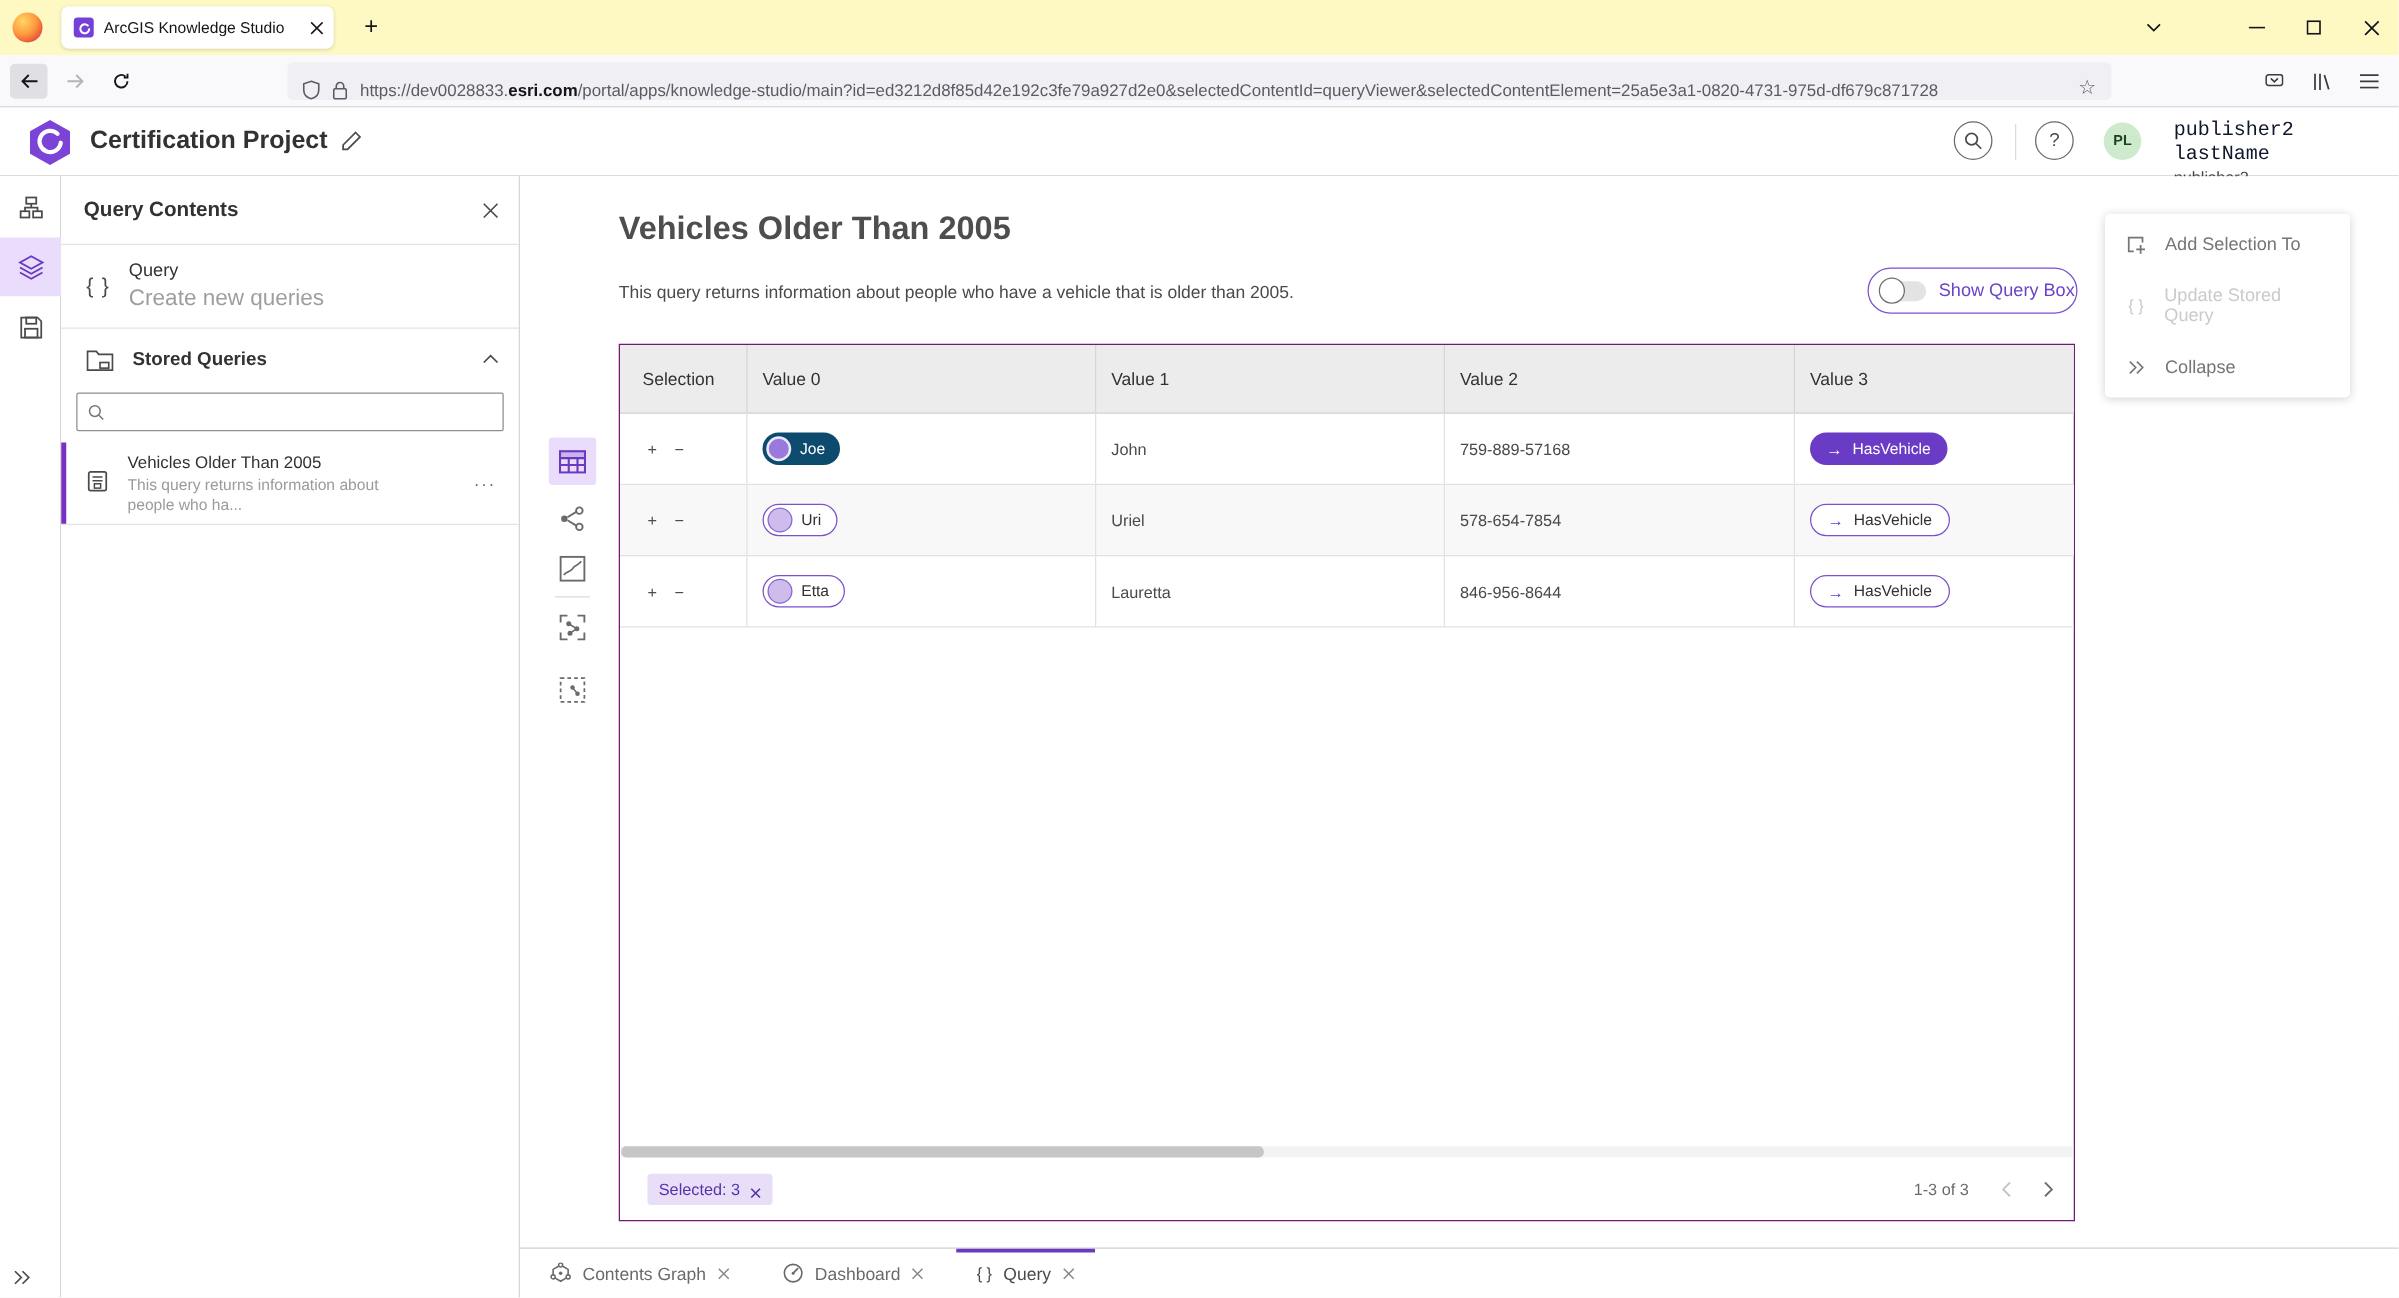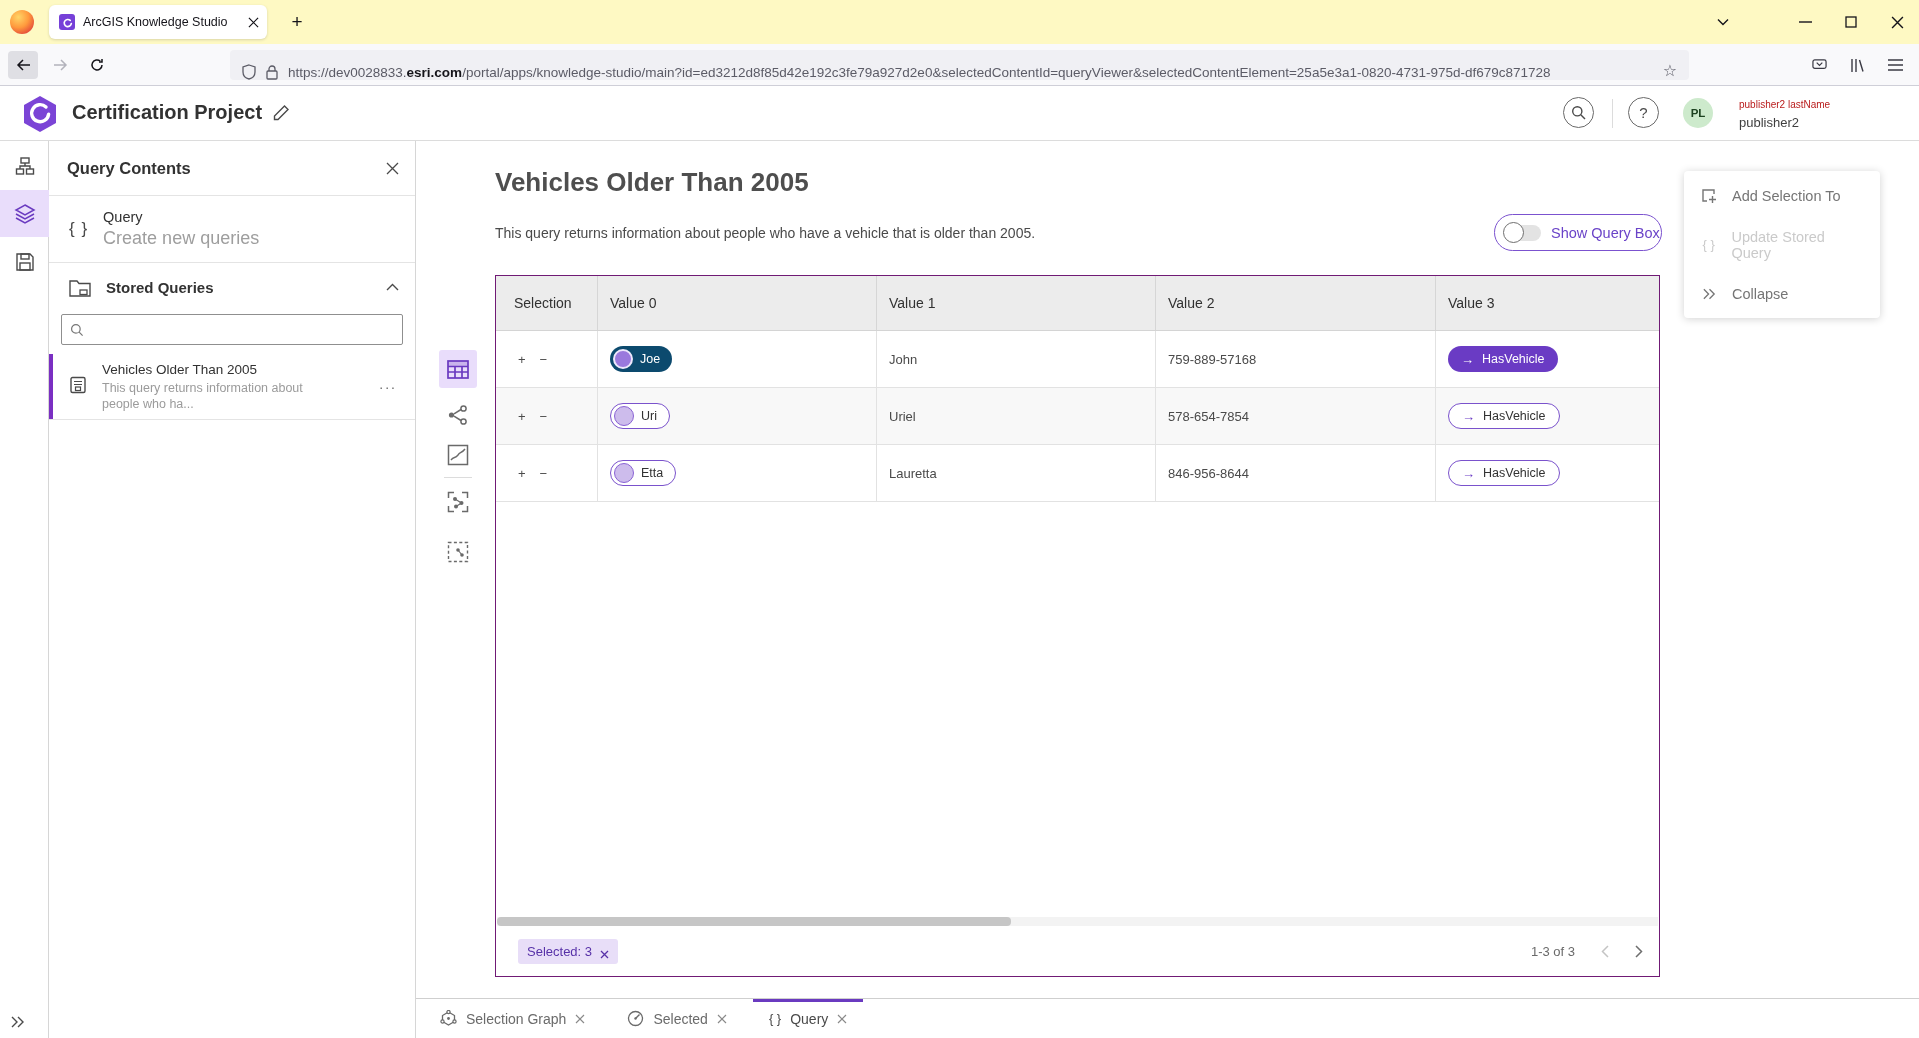--- a/index.html
+++ b/index.html
@@ -31,21 +31,21 @@
 
   
   .appheader { position:absolute; left:0; top:86px; width:1919px; height:55px; background:#fff; border-bottom:1px solid #dcdcdc; }
   .apptitle { position:absolute; left:72px; top:15px; font-size:20px; font-weight:600; color:#323232; }
   .circle-btn { position:absolute; top:11px; width:31px; height:31px; border:1px solid #6a6a6a; border-radius:50%;
                 display:flex; align-items:center; justify-content:center; color:#4a4a4a; }
   .hdr-divider { position:absolute; top:13px; width:1px; height:29px; background:#dcdcdc; }
   .avatar { position:absolute; left:1683px; top:12px; width:30px; height:30px; border-radius:50%; background:#cdeacc;
             color:#1d4220; font-size:11.5px; font-weight:700; display:flex; align-items:center; justify-content:center; }
   .uname { position:absolute; left:1739px; top:9px; }
-  .uname .l1 { font-size:10px; color:#b91c1c; line-height:19px; }
+  .uname .l1 { font-size:16px; color:#0f172a; line-height:19px;font-family:Liberation Mono, monospace; }
   .uname .l2 { font-size:13px; color:#3f3f3f; line-height:17px; }
 
   
   .workspace { position:absolute; left:0; top:141px; width:1919px; bottom:0; display:flex; }
   .rail { position:relative; width:49px; flex:none; border-right:1px solid #d6d6d6; background:#fff; }
   .rail-btn { position:absolute; left:0; width:49px; height:47px; display:flex; align-items:center; justify-content:center; color:#4a4a4a; }
   .rail-btn.sel { background:#e9ddfb; color:#6a3ac0; }
 
   .panel { position:relative; width:367px; flex:none; border-right:1px solid #d6d6d6; background:#fff; }
   .p-head { height:55px; border-bottom:1px solid #e4e4e4; display:flex; align-items:center; padding:0 16px 0 18px; }
@@ -499,32 +499,32 @@
 
       <div class="tabsbar">
         <div class="vtab">
           <svg width="17" height="17" viewBox="0 0 17 17">
               <polygon points="8.5,2 14.5,5.5 14.5,11.5 8.5,15 2.5,11.5 2.5,5.5" fill="none" stroke="#6a6a6a" stroke-width="1.3"></polygon>
               <circle cx="8.5" cy="2" r="1.6" fill="#fff" stroke="#6a6a6a" stroke-width="1.2"></circle>
               <circle cx="14.5" cy="11.5" r="1.6" fill="#fff" stroke="#6a6a6a" stroke-width="1.2"></circle>
               <circle cx="2.5" cy="11.5" r="1.6" fill="#fff" stroke="#6a6a6a" stroke-width="1.2"></circle>
               <circle cx="8.5" cy="8.5" r="1.4" fill="#6a6a6a"></circle>
             </svg>
-          <span>Selection Graph</span>
+          <span>Contents Graph</span>
           <svg class="x" width="10" height="10" viewBox="0 0 10 10">
               <path d="M1 1 L9 9 M9 1 L1 9" stroke="#8a8a8a" stroke-width="1.2"></path>
             </svg>
         </div>
         <div class="vtab">
           <svg width="17" height="17" viewBox="0 0 17 17">
               <circle cx="8.5" cy="8.5" r="7" fill="none" stroke="#6a6a6a" stroke-width="1.3"></circle>
               <path d="M8.5 8.5 L12.5 4.5" stroke="#6a6a6a" stroke-width="1.4"></path>
               <circle cx="8.5" cy="8.5" r="1.2" fill="#6a6a6a"></circle>
             </svg>
-          <span>Selected</span>
+          <span>Dashboard</span>
           <svg class="x" width="10" height="10" viewBox="0 0 10 10">
               <path d="M1 1 L9 9 M9 1 L1 9" stroke="#8a8a8a" stroke-width="1.2"></path>
             </svg>
         </div>
         <div class="vtab active">
           <span style="font-size:13px; color:#4a4a4a">{ }</span>
           <span style="color:#4a4a4a">Query</span>
           <svg class="x" width="10" height="10" viewBox="0 0 10 10">
               <path d="M1 1 L9 9 M9 1 L1 9" stroke="#8a8a8a" stroke-width="1.2"></path>
             </svg>

